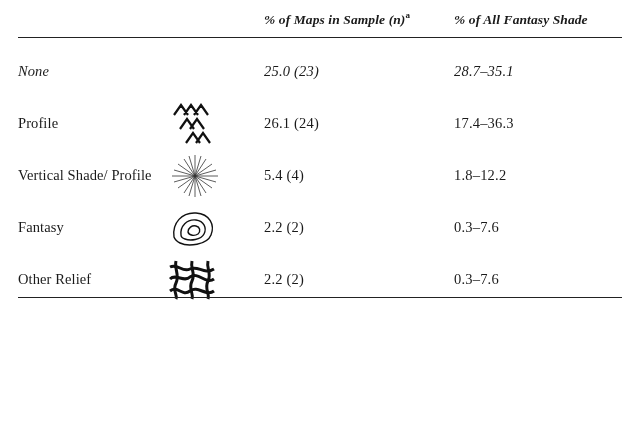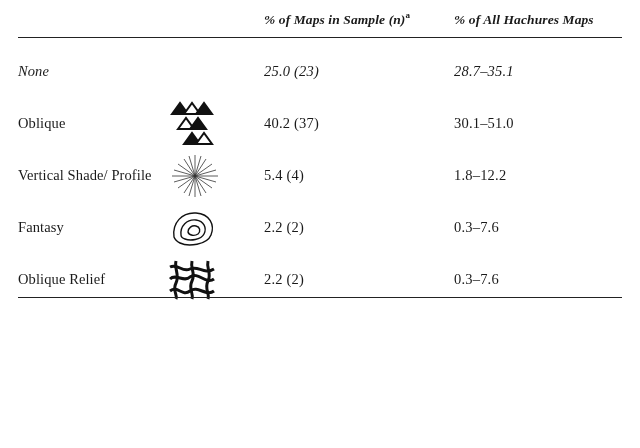--- a/index.html
+++ b/index.html
@@ -81,53 +81,49 @@
       <col class="c-label">
         <col class="c-icon">
         <col class="c-samp">
         <col class="c-all">
     </colgroup>
     <thead>
       <tr>
         <th class="blank"></th>
         <th class="blank"></th>
         <th><span>% of Maps in Sample (n)</span><sup>a</sup></th>
-        <th>% of All Hachures Maps</th>
+        <th>% of All Fantasy Shade</th>
       </tr>
     </thead>
     <tbody>
 
       <tr class="rule-top">
         <td class="label">None</td>
         <td class="icon">
             <span class="ico ico-empty"></span>
           </td>
         <td class="numeric">25.0 (23)</td>
         <td class="numeric">28.7–35.1</td>
       </tr>
 
-
       <tr>
-        <td class="label">Oblique</td>
+        <td class="label">Profile</td>
         <td class="icon">
-          <svg class="ico" width="64" height="48" viewBox="0 0 64 48" aria-hidden="true">
-            <g stroke="#111" stroke-width="2" stroke-linejoin="miter">
-              <path d="M4 14 L12 3 L20 14 Z" fill="#111"></path>
-              <path d="M16 14 L24 3 L32 14 Z" fill="#fff"></path>
-              <path d="M28 14 L36 3 L44 14 Z" fill="#111"></path>
-              <path d="M10 29 L18 18 L26 29 Z" fill="#fff"></path>
-              <path d="M22 29 L30 18 L38 29 Z" fill="#111"></path>
-              <path d="M16 44 L24 33 L32 44 Z" fill="#111"></path>
-              <path d="M28 44 L36 33 L44 44 Z" fill="#fff"></path>
+          <svg class="ico" width="60" height="46" viewBox="0 0 60 46" aria-hidden="true">
+            <g fill="none" stroke="#111" stroke-width="2.2" stroke-linejoin="miter">
+              <path d="M6 14 L13 4 L20 14 M16 14 L23 4 L30 14 M26 14 L33 4 L40 14"></path>
+              <path d="M12 28 L19 18 L26 28 M22 28 L29 18 L36 28"></path>
+              <path d="M18 42 L25 32 L32 42 M28 42 L35 32 L42 42"></path>
             </g>
           </svg>
         </td>
-        <td class="numeric">40.2 (37)</td>
-        <td class="numeric">30.1–51.0</td>
+        <td class="numeric">26.1 (24)</td>
+        <td class="numeric">17.4–36.3</td>
       </tr>
+
 
       <tr>
         <td class="label">Vertical Shade/ Profile</td>
         <td class="icon">
           <svg class="ico" width="54" height="46" viewBox="0 0 54 46" aria-hidden="true">
             <g stroke="#333" stroke-width="0.8">
               <line x1="27" y1="23" x2="27" y2="2"></line>
                 <line x1="27" y1="23" x2="33" y2="3"></line>
               <line x1="27" y1="23" x2="38" y2="6"></line>
                 <line x1="27" y1="23" x2="44" y2="11"></line>
@@ -163,21 +159,21 @@
               <path d="M13 28 C12 19 19 12 28 13 C36 14 39 21 36 27 C33 33 22 34 17 32 C14 31 13 30 13 28 Z"></path>
               <path d="M20 25 C20 21 24 18 28 19 C32 20 33 24 30 27 C27 29 21 29 20 25 Z"></path>
             </g>
           </svg>
         </td>
         <td class="numeric">2.2 (2)</td>
         <td class="numeric">0.3–7.6</td>
       </tr>
 
       <tr>
-        <td class="label">Oblique Relief</td>
+        <td class="label">Other Relief</td>
         <td class="icon">
           <svg class="ico" width="48" height="42" viewBox="0 0 48 42" aria-hidden="true">
             <rect x="2" y="2" width="44" height="38" fill="#ffffff"></rect>
             <g fill="none" stroke="#111" stroke-width="3">
               <path d="M2 8 C10 4 14 14 22 10 C30 6 36 16 46 10"></path>
               <path d="M2 20 C8 14 16 24 22 18 C30 12 38 26 46 20"></path>
               <path d="M2 32 C10 26 14 38 22 32 C30 26 38 38 46 32"></path>
               <path d="M8 2 C6 10 12 16 8 24 C4 32 10 36 8 40"></path>
               <path d="M24 2 C22 10 28 14 24 22 C20 30 26 34 24 40"></path>
               <path d="M40 2 C38 10 44 14 40 22 C36 30 42 34 40 40"></path>

